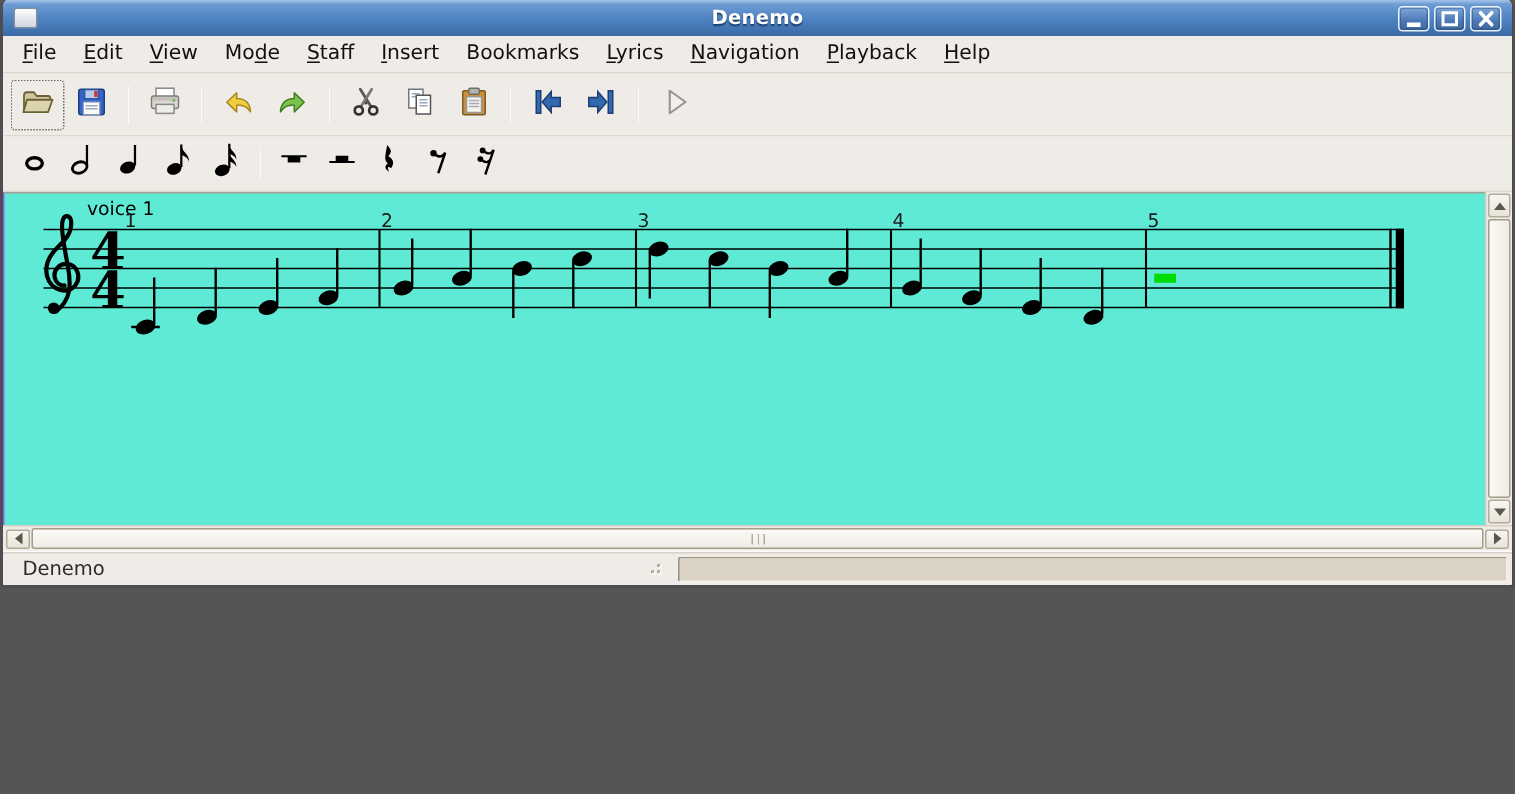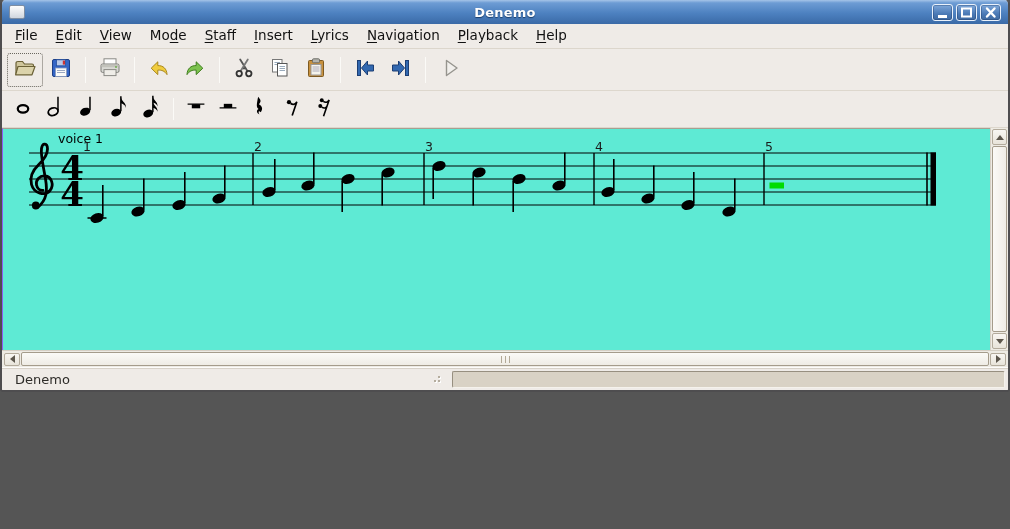--- a/index.html
+++ b/index.html
@@ -100,20 +100,21 @@
       </div>
   </div>
 
   <div class="menubar" id="menubar">
       <div class="menu-item"><u>F</u>ile</div>
       <div class="menu-item"><u>E</u>dit</div>
       <div class="menu-item"><u>V</u>iew</div>
       <div class="menu-item">Mo<u>d</u>e</div>
       <div class="menu-item"><u>S</u>taff</div>
       <div class="menu-item"><u>I</u>nsert</div>
+      <div class="menu-item">Bookmarks</div>
       <div class="menu-item"><u>L</u>yrics</div>
       <div class="menu-item"><u>N</u>avigation</div>
       <div class="menu-item"><u>P</u>layback</div>
       <div class="menu-item"><u>H</u>elp</div>
     </div>
 
   <div class="toolbar" id="toolbar-main">
       <div class="tb-btn focused">
         <span><svg width="24" height="24" viewBox="0 0 24 24">
             <path d="M3 18.5 V7.5 Q3 5.5 5 5.5 L9.5 5.5 L11.5 8 L19 8 Q20.5 8 20.5 9.5 V10.5" fill="#cfc69c" stroke="#6b6136" stroke-width="1.2"></path>

